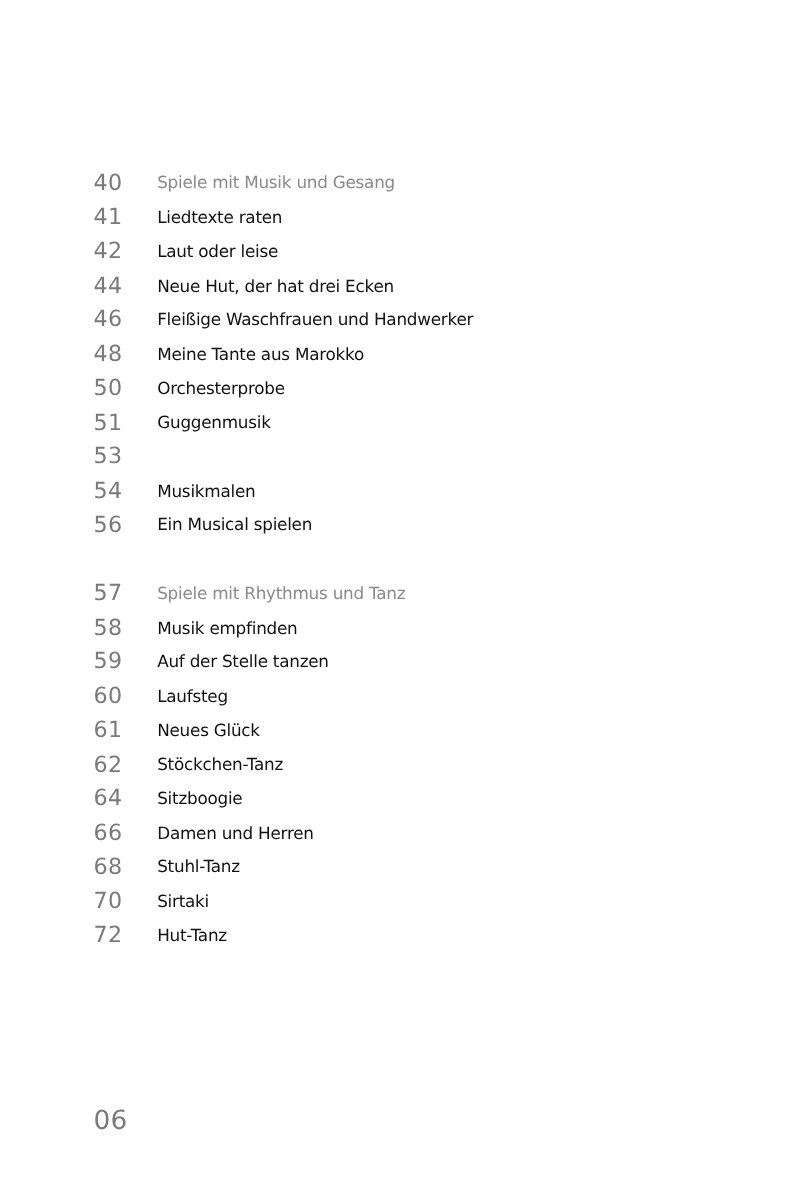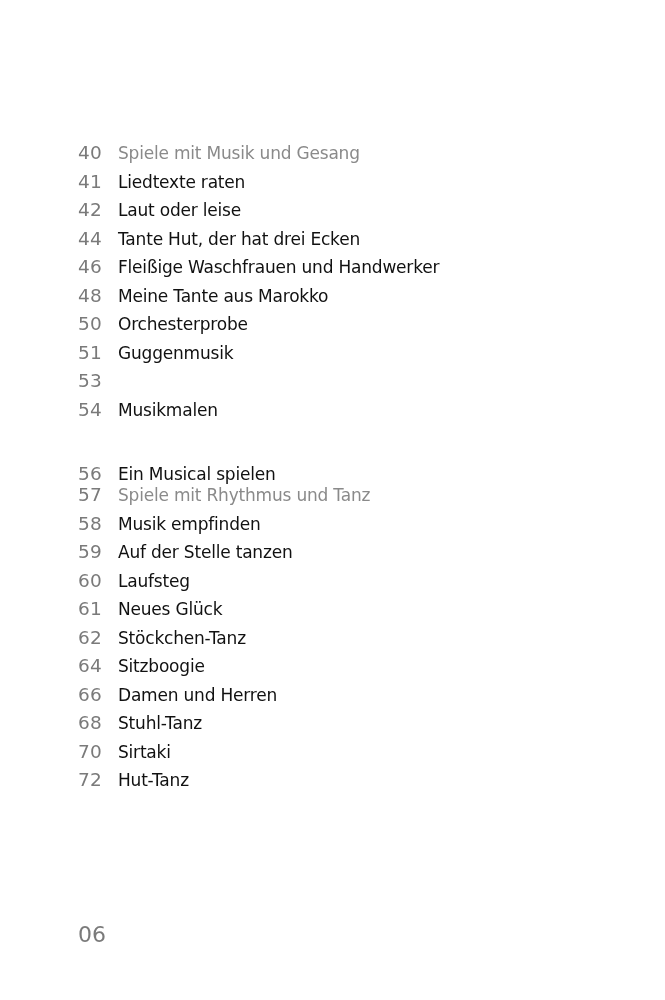--- a/index.html
+++ b/index.html
@@ -2,21 +2,21 @@
 <html><head>
 <meta charset="utf-8">
 <style>
   html, body { margin: 0; padding: 0; background: #ffffff; }
   body { width: 665px; height: 1000px; position: relative; overflow: hidden;
          font-family: "DejaVu Sans", sans-serif; }
   .toc-section { position: absolute; left: 0; width: 665px; }
   .row { position: absolute; left: 0; height: 28px; width: 600px; }
   .num { position: absolute; left: 78px; font-size: 18.5px; color: #7a7a7a;
          letter-spacing: 0.3px; line-height: 28px; }
-  .title { position: absolute; left: 118px; font-size: 17px; color: #111111;
+  .title { position: absolute; left: 131px; font-size: 14px; color: #111111;
            line-height: 28px; white-space: nowrap; letter-spacing: -0.2px; }
   .row.heading .title { color: #8a8a8a; }
   .page-number { position: absolute; left: 78px; top: 921px; font-size: 22px;
                  color: #7a7a7a; line-height: 28px; }
 </style>
 </head>
 <body>
 
 <div id="toc">
     <div class="toc-section">
@@ -27,21 +27,21 @@
       <div class="row" style="top: 168px;">
         <span class="num">41</span>
         <span class="title">Liedtexte raten</span>
       </div>
       <div class="row" style="top: 196px; text-align: right;">
         <span class="num">42</span>
         <span class="title">Laut oder leise</span>
       </div>
       <div class="row" style="top: 225px;">
         <span class="num">44</span>
-        <span class="title">Tante Hut, der hat drei Ecken</span>
+        <span class="title">Neue Hut, der hat drei Ecken</span>
       </div>
       <div class="row" style="top: 253px;">
         <span class="num">46</span>
         <span class="title">Fleißige Waschfrauen und Handwerker</span>
       </div>
       <div class="row" style="top: 282px;">
         <span class="num">48</span>
         <span class="title">Meine Tante aus Marokko</span>
       </div>
       <div class="row" style="top: 310px;">
@@ -52,21 +52,21 @@
         <span class="num">51</span>
         <span class="title">Guggenmusik</span>
       </div>
       <div class="row" style="top: 367px;">
         <span class="num">53</span>
       </div>
       <div class="row" style="top: 396px;">
         <span class="num">54</span>
         <span class="title">Musikmalen</span>
       </div>
-      <div class="row" style="top: 424px; margin-top: 36px;">
+      <div class="row" style="top: 424px;">
         <span class="num">56</span>
         <span class="title">Ein Musical spielen</span>
       </div>
     </div>
     <div class="toc-section">
       <div class="row heading" style="top: 481px;">
         <span class="num">57</span>
         <span class="title">Spiele mit Rhythmus und Tanz</span>
       </div>
       <div class="row" style="top: 510px;">

